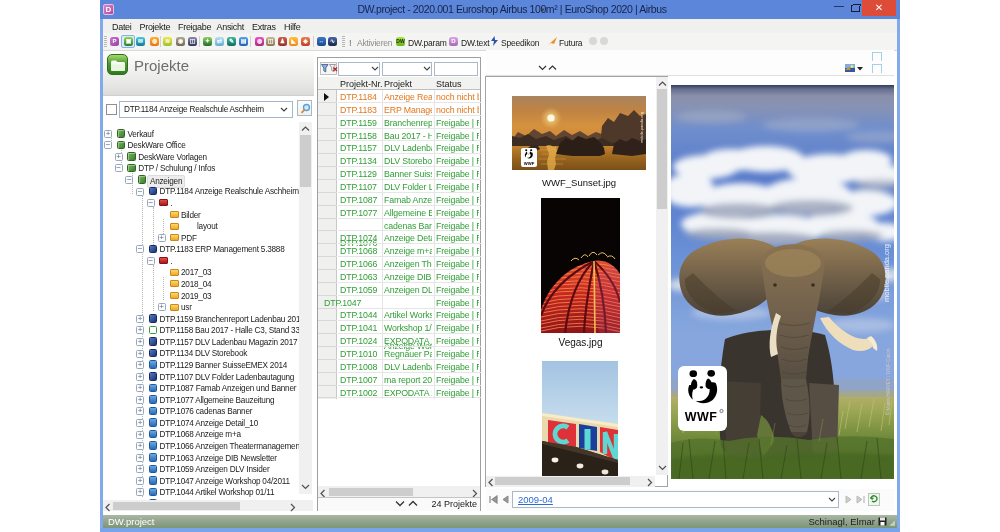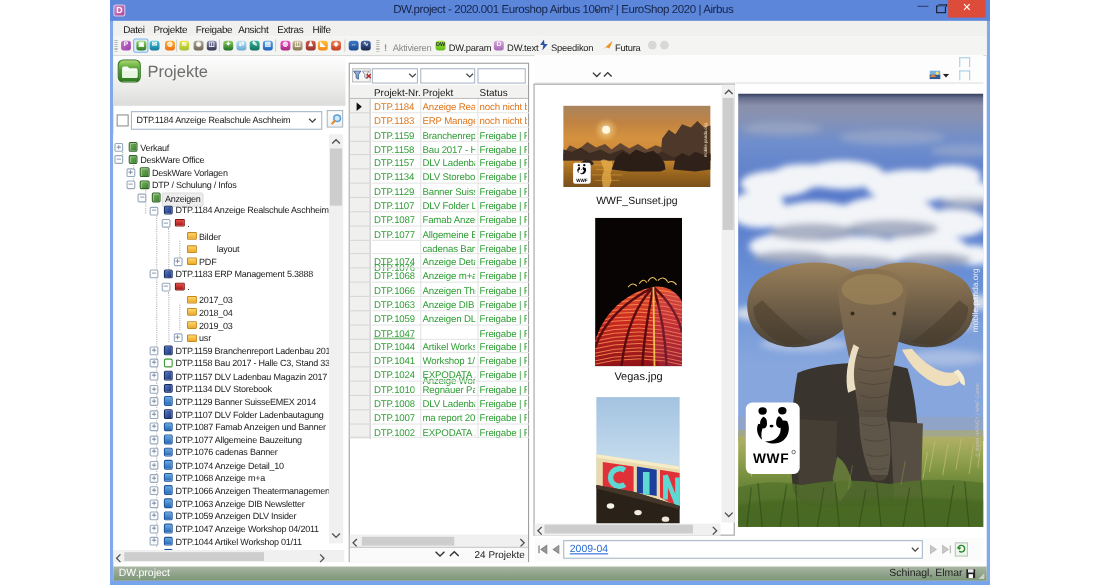--- a/index.html
+++ b/index.html
@@ -416,21 +416,21 @@
 <div class="trow" style="left:340px;top:271.9px;color:#2f9e35;">DTP.1063</div>
 <div class="trow" style="left:384px;top:271.9px;color:#2f9e35;width:48px;">Anzeige DIB</div>
 <div class="trow" style="left:436px;top:271.9px;color:#2f9e35;width:43px;">Freigabe | Re</div>
 <div class="abs" style="left:337.5px;top:294.6px;width:143px;height:1px;background:#e6e6e6;"></div>
 <div class="abs" style="left:318px;top:294.6px;width:19px;height:1px;background:#d8d8d8;"></div>
 <div class="trow" style="left:340px;top:284.8px;color:#2f9e35;">DTP.1059</div>
 <div class="trow" style="left:384px;top:284.8px;color:#2f9e35;width:48px;">Anzeigen DL</div>
 <div class="trow" style="left:436px;top:284.8px;color:#2f9e35;width:43px;">Freigabe | Re</div>
 <div class="abs" style="left:337.5px;top:307.5px;width:143px;height:1px;background:#e6e6e6;"></div>
 <div class="abs" style="left:318px;top:307.5px;width:19px;height:1px;background:#d8d8d8;"></div>
-<div class="trow" style="left:340px;top:297.6px;color:#2f9e35;text-decoration:underline;">DTP.1047</div>
+<div class="trow" style="left:324px;top:297.6px;color:#2f9e35;">DTP.1047</div>
 <div class="trow" style="left:384px;top:297.6px;color:#2f9e35;width:48px;margin-top:43px;">Anzeige Wor</div>
 <div class="trow" style="left:436px;top:297.6px;color:#2f9e35;width:43px;">Freigabe | Re</div>
 <div class="abs" style="left:337.5px;top:320.3px;width:143px;height:1px;background:#e6e6e6;"></div>
 <div class="abs" style="left:318px;top:320.3px;width:19px;height:1px;background:#d8d8d8;"></div>
 <div class="trow" style="left:340px;top:310.4px;color:#2f9e35;">DTP.1044</div>
 <div class="trow" style="left:384px;top:310.4px;color:#2f9e35;width:48px;">Artikel Works</div>
 <div class="trow" style="left:436px;top:310.4px;color:#2f9e35;width:43px;">Freigabe | Re</div>
 <div class="abs" style="left:337.5px;top:333.1px;width:143px;height:1px;background:#e6e6e6;"></div>
 <div class="abs" style="left:318px;top:333.1px;width:19px;height:1px;background:#d8d8d8;"></div>
 <div class="trow" style="left:340px;top:323.3px;color:#2f9e35;">DTP.1041</div>

